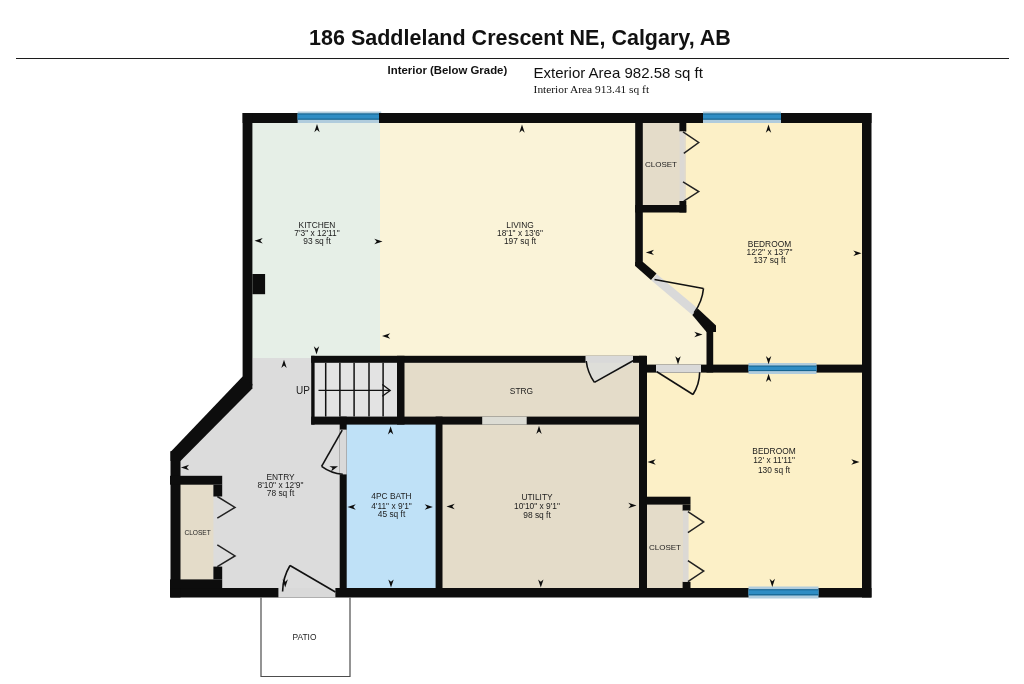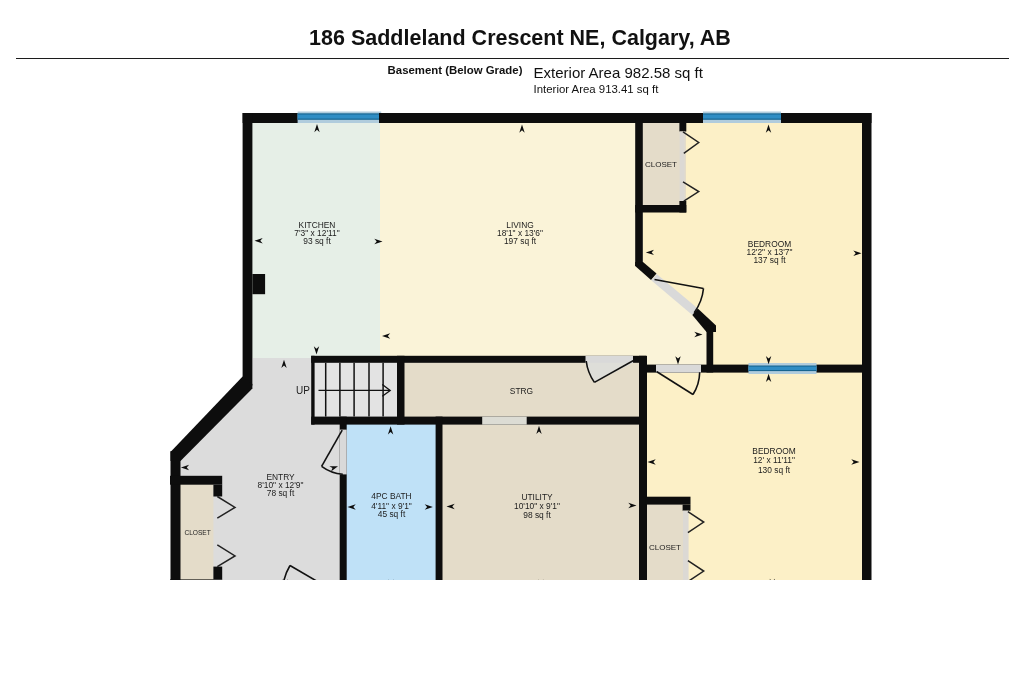--- a/index.html
+++ b/index.html
@@ -1,37 +1,37 @@
 <!DOCTYPE html>
 <html><head>
 <meta charset="utf-8">
 <style>
   html,body{margin:0;padding:0;background:#ffffff;}
-  #page{position:relative;width:1024px;height:580px;background:#ffffff;overflow:hidden;
+  #page{position:relative;width:1024px;height:684px;background:#ffffff;overflow:hidden;
         font-family:"Liberation Sans",sans-serif;}
   #title{position:absolute;left:0;top:26px;width:1040px;text-align:center;
          font-size:21.5px;font-weight:bold;color:#111;letter-spacing:0px;}
   #rule{position:absolute;left:16px;top:57.5px;width:993px;height:1.6px;background:#1c1c1c;}
   #sub1{position:absolute;left:387.6px;top:63.5px;font-size:11.4px;font-weight:bold;color:#111;}
   #sub2{position:absolute;left:533.6px;top:63.5px;font-size:15px;color:#111;}
-  #sub3{position:absolute;left:533.6px;top:83px;font-size:11.4px;color:#111;}
+  #sub3{position:absolute;left:533.6px;top:83px;font-size:11.4px;color:#111;font-family:Liberation Serif, serif;}
   svg{position:absolute;left:0;top:0;}
   text{font-family:"Liberation Sans",sans-serif;fill:#1c1c1c;}
   .rm{font-size:8.4px;}
   .sm{font-size:8px;}
 </style>
 </head>
 <body>
 <div id="page">
 
 <div id="title">186 Saddleland Crescent NE, Calgary, AB</div>
 
 <div id="rule"></div>
 
-<div id="sub1">Basement (Below Grade)</div>
+<div id="sub1">Interior (Below Grade)</div>
 
 <div id="sub2">Exterior Area 982.58 sq ft</div>
 
 <div id="sub3">Interior Area 913.41 sq ft</div>
 <svg width="1024" height="684" viewBox="0 0 1024 684">
 
 <rect x="247" y="118" width="133" height="240" fill="#e6efe7"></rect>
 
 <polygon points="380,118 643,118 643,268 710,322 710,368 646,368 646,356 380,356" fill="#faf3d8"></polygon>
 

